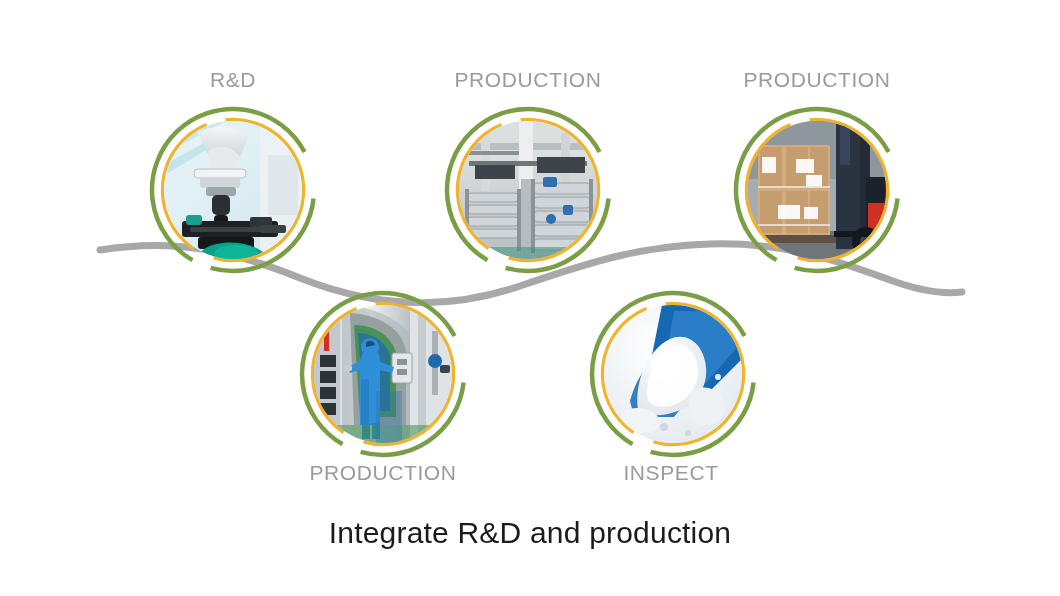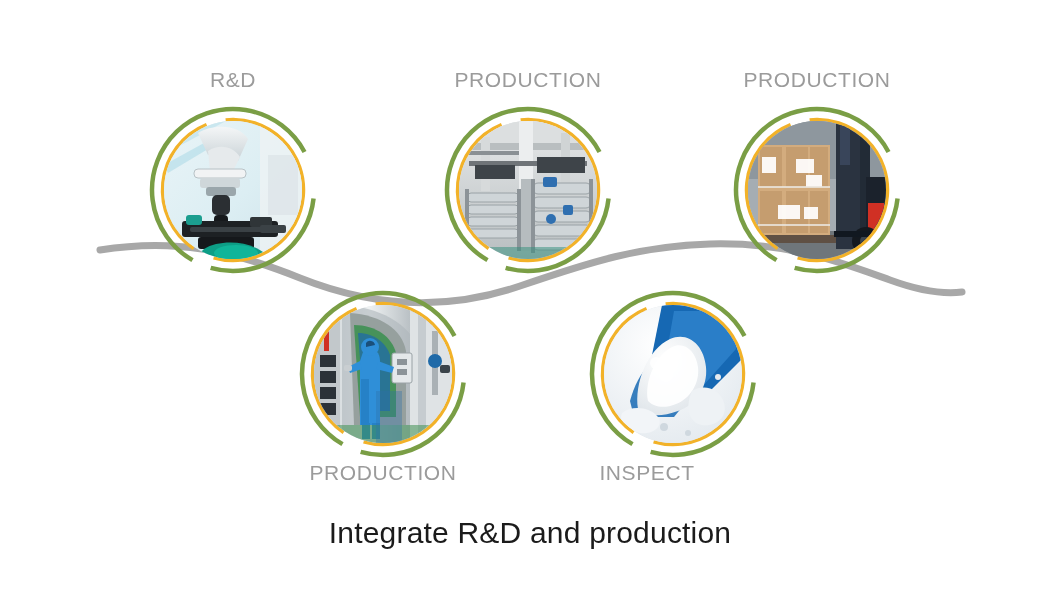--- a/index.html
+++ b/index.html
@@ -329,18 +329,18 @@
       <circle cx="84" cy="128" r="3" fill="#cfd8df"></circle>
       <circle cx="114" cy="72" r="3" fill="#e5eaef"></circle>
       <g fill="#ffffff" opacity=".8">
         <circle cx="52" cy="58" r="6"></circle>
               <circle cx="72" cy="50" r="5"></circle>
               <circle cx="62" cy="70" r="7"></circle>
       </g>
     </svg>
         </div>
       </div>
-      <div class="node-label" style="left: 519px; top: 461px; width: 256px;">INSPECT</div>
+      <div class="node-label" style="left: 543px; top: 461px; width: 256px;">INSPECT</div>
     </div>
 
   <div class="caption">Integrate R&amp;D and production</div>
 
 </div>
 
 </body></html>

